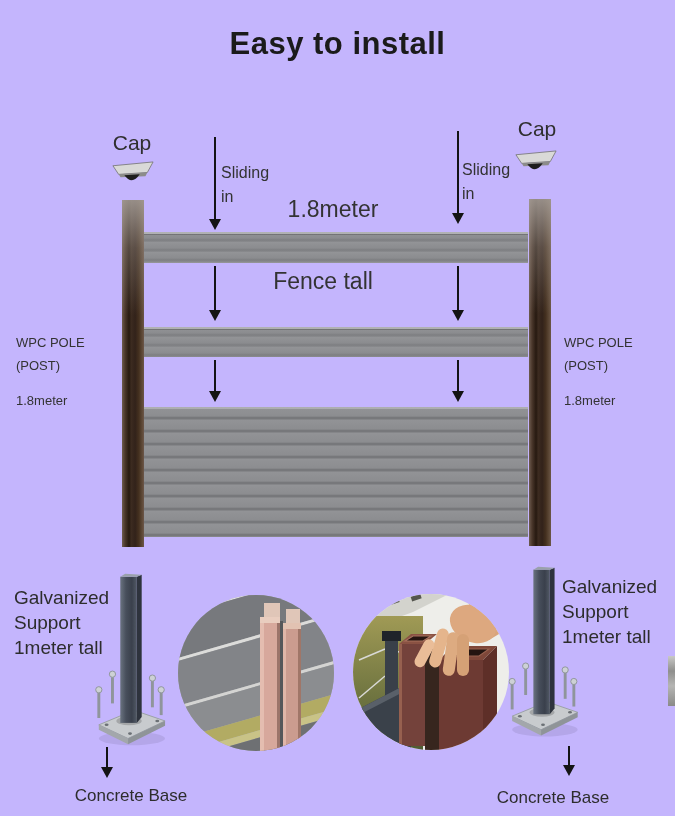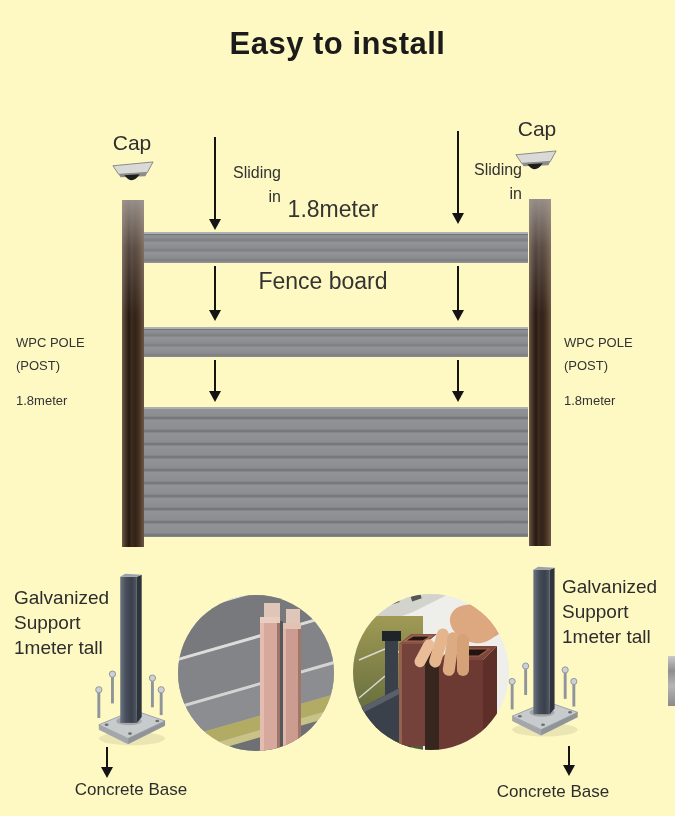--- a/index.html
+++ b/index.html
@@ -1,17 +1,17 @@
 <!DOCTYPE html>
 <html><head>
 <meta charset="utf-8">
 <style>
   html,body{margin:0;padding:0;background:#fff;}
   .stage{
-    position:relative;width:675px;height:816px;background:#fef9c3;overflow:hidden;
+    position:relative;width:675px;height:816px;background:#c4b5fd;overflow:hidden;
     font-family:"Liberation Sans", sans-serif;color:#2e2e2e;
   }
   .abs{position:absolute;}
   .page-title{
     left:0;right:0;top:26px;text-align:center;
     font-size:31px;font-weight:bold;color:#1b1b1b;letter-spacing:.5px;
   }
   
   .pole{
     position:absolute;width:22px;
@@ -32,29 +32,29 @@
       repeating-linear-gradient(180deg,#929396 0px,#8c8d90 9px,#707174 11px,#8c8d90 13px);
   }
   .arrow{position:absolute;width:2px;background:#141414;}
   .arrow::after{
     content:"";position:absolute;left:-5px;bottom:-11px;
     border-left:6px solid transparent;border-right:6px solid transparent;
     border-top:11px solid #141414;
   }
   .lbl{position:absolute;color:#2f2f2f;}
   .lbl-cap{font-size:21px;width:48px;text-align:center;}
-  .lbl-slide{font-size:16px;width:60px;text-align:right;line-height:24px;color:#333;}
+  .lbl-slide{font-size:16px;width:60px;text-align:left;line-height:24px;color:#333;}
   .lbl-slide span{display:block;}
   .lbl-big{font-size:23px;color:#333;text-align:center;}
   .lbl-side{font-size:13px;line-height:23px;color:#333;}
   .lbl-side .gap{display:block;height:12px;}
   .lbl-side span{display:block;}
   .lbl-galv{font-size:19px;line-height:25px;color:#2d2d2d;}
   .lbl-galv span{display:block;}
-  .lbl-concrete{font-size:17px;width:124px;text-align:center;color:#2d2d2d;}
+  .lbl-concrete{font-size:17px;width:124px;text-align:center;color:#2d2d2d;margin-top:6px;}
   .frag{
     position:absolute;left:668px;top:656px;width:7px;height:50px;
     background:linear-gradient(180deg,#c9c9c7,#8f8f8d 30%,#b5b5b3 60%,#8a8a88);
   }
   svg{display:block;}
 </style>
 </head>
 <body>
 
 <svg width="0" height="0" style="position:absolute" aria-hidden="true">
@@ -132,21 +132,21 @@
   <div class="abs lbl lbl-slide" style="left:221px;top:161px;">
     <span>Sliding</span>
     <span>in</span>
   </div>
   <div class="abs lbl lbl-slide" style="left:462px;top:158px;">
     <span>Sliding</span>
     <span>in</span>
   </div>
 
   <div class="abs lbl lbl-big" style="left:283px;top:196px;width:100px;">1.8meter</div>
-  <div class="abs lbl lbl-big" style="left:253px;top:268px;width:140px;">Fence board</div>
+  <div class="abs lbl lbl-big" style="left:253px;top:268px;width:140px;">Fence tall</div>
 
   <div class="abs lbl lbl-side" style="left:16px;top:331px;">
     <span>WPC POLE</span>
     <span>(POST)</span>
     <span class="gap"></span>
     <span>1.8meter</span>
   </div>
   <div class="abs lbl lbl-side" style="left:564px;top:331px;">
     <span>WPC POLE</span>
     <span>(POST)</span>

